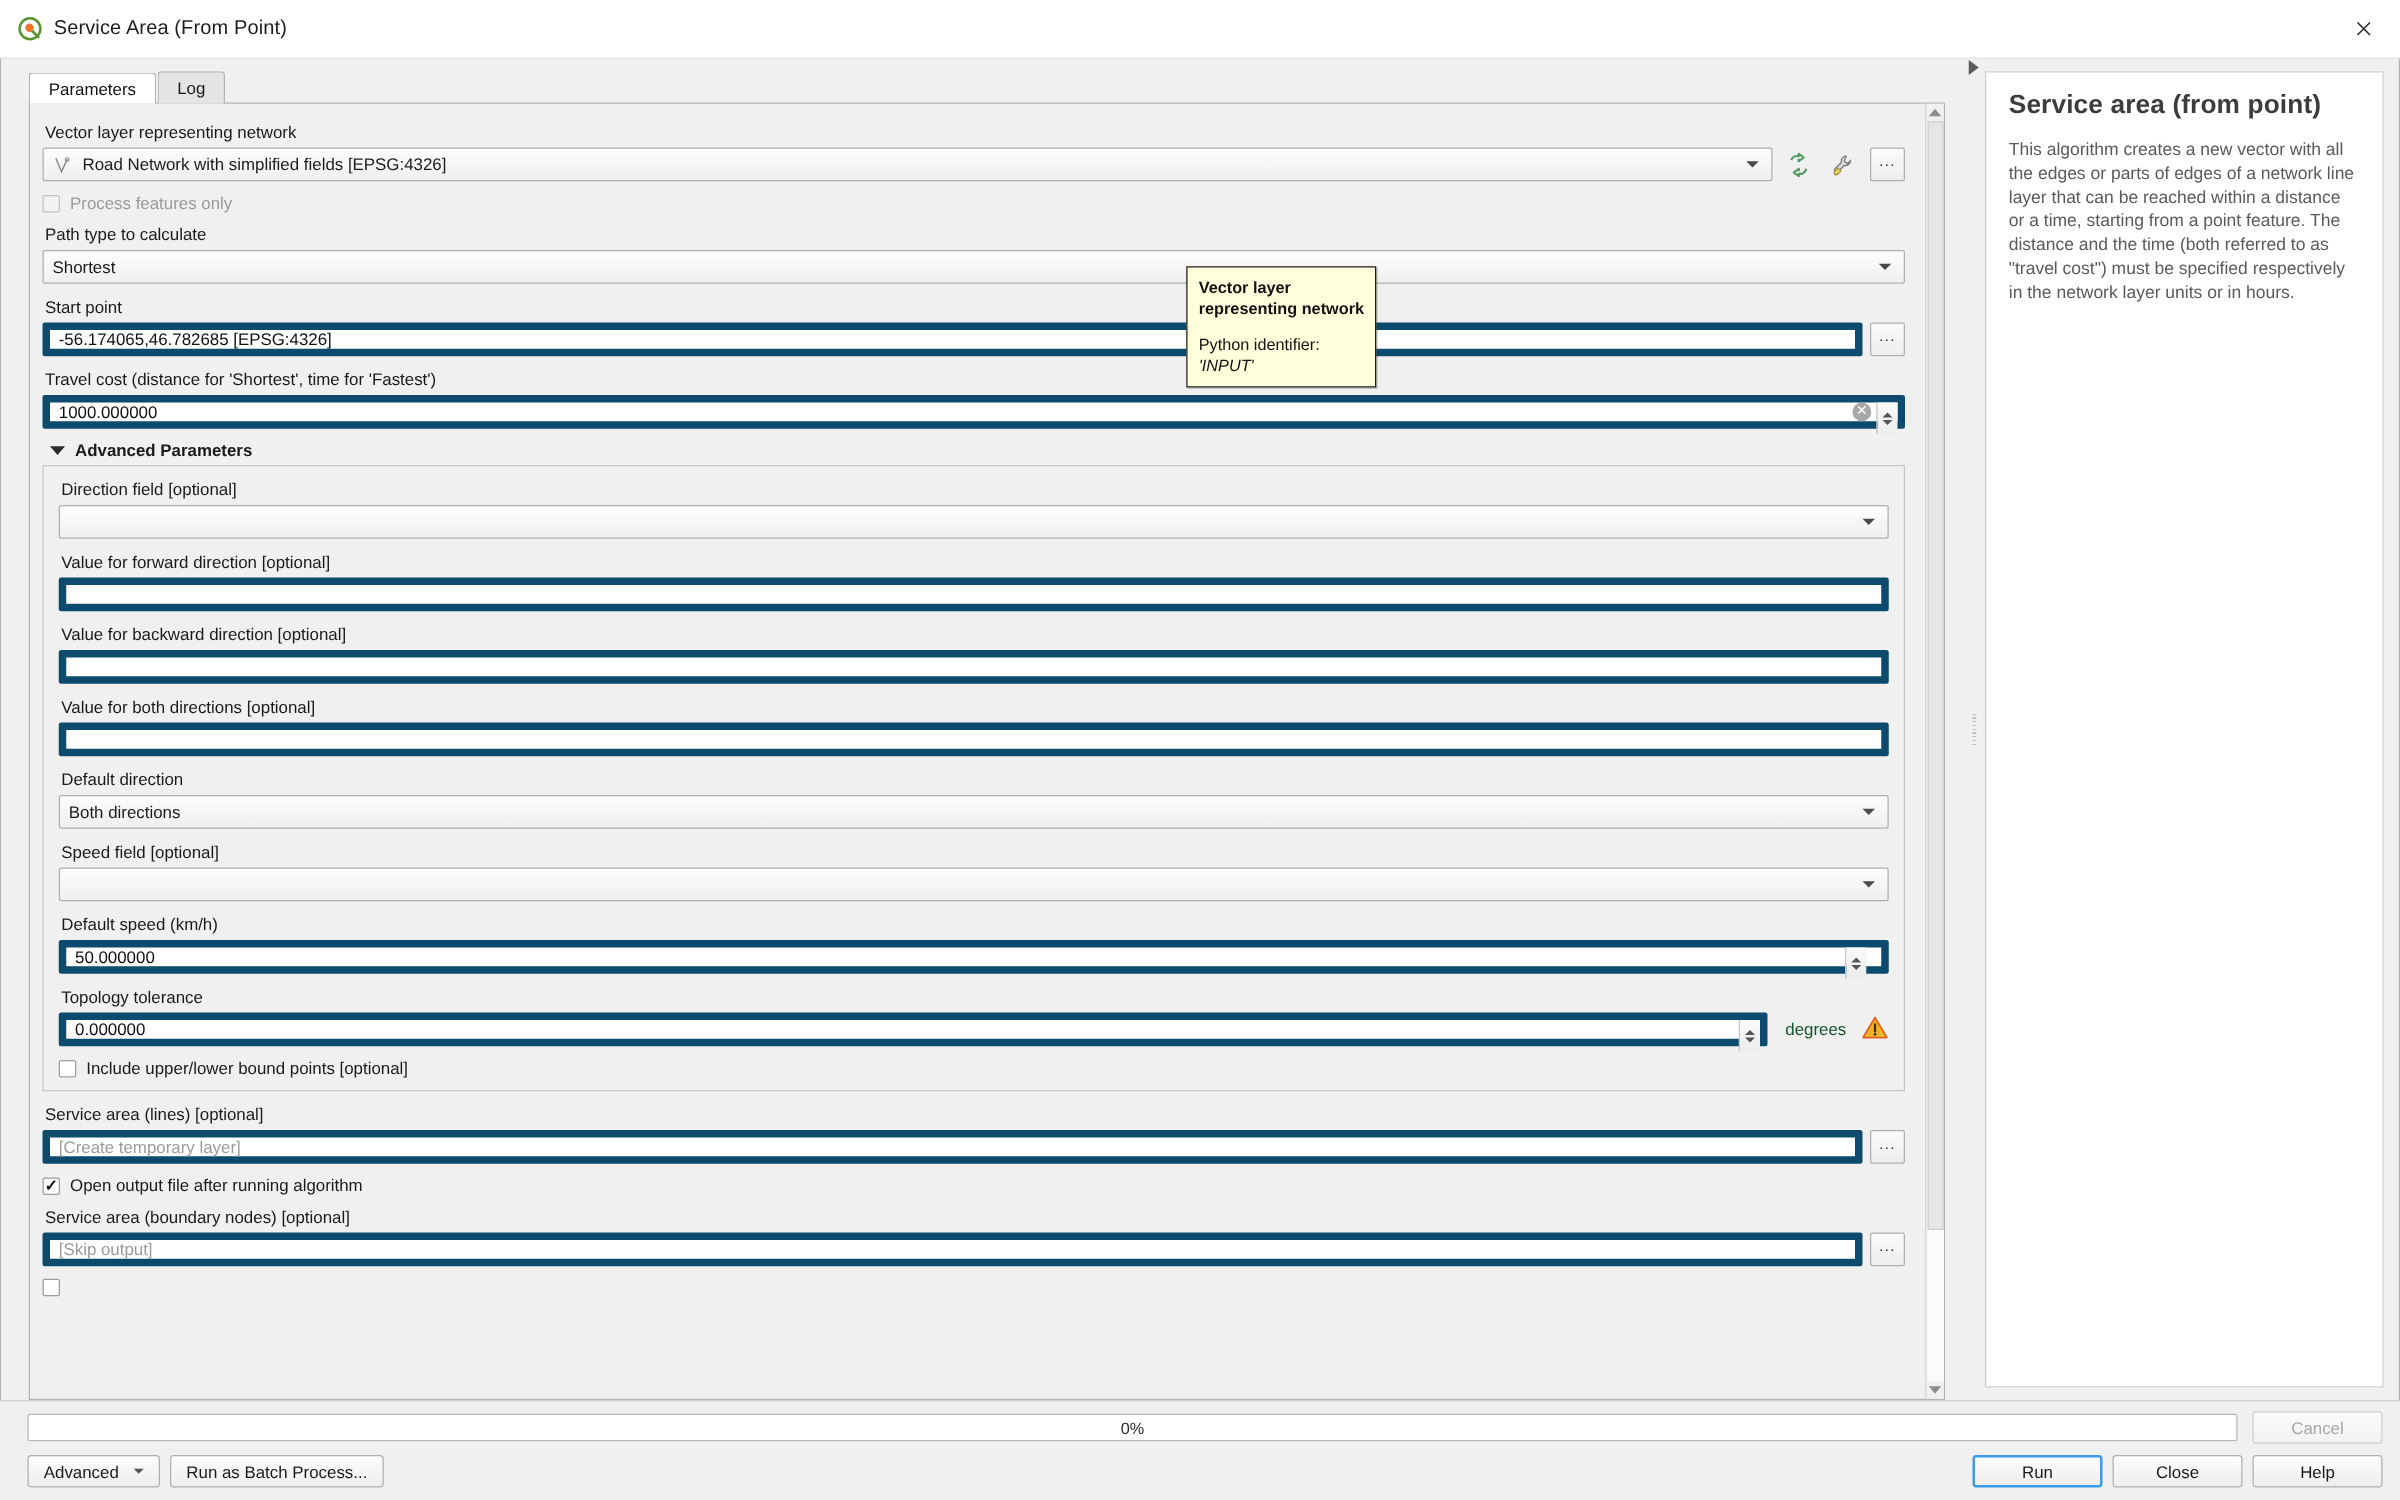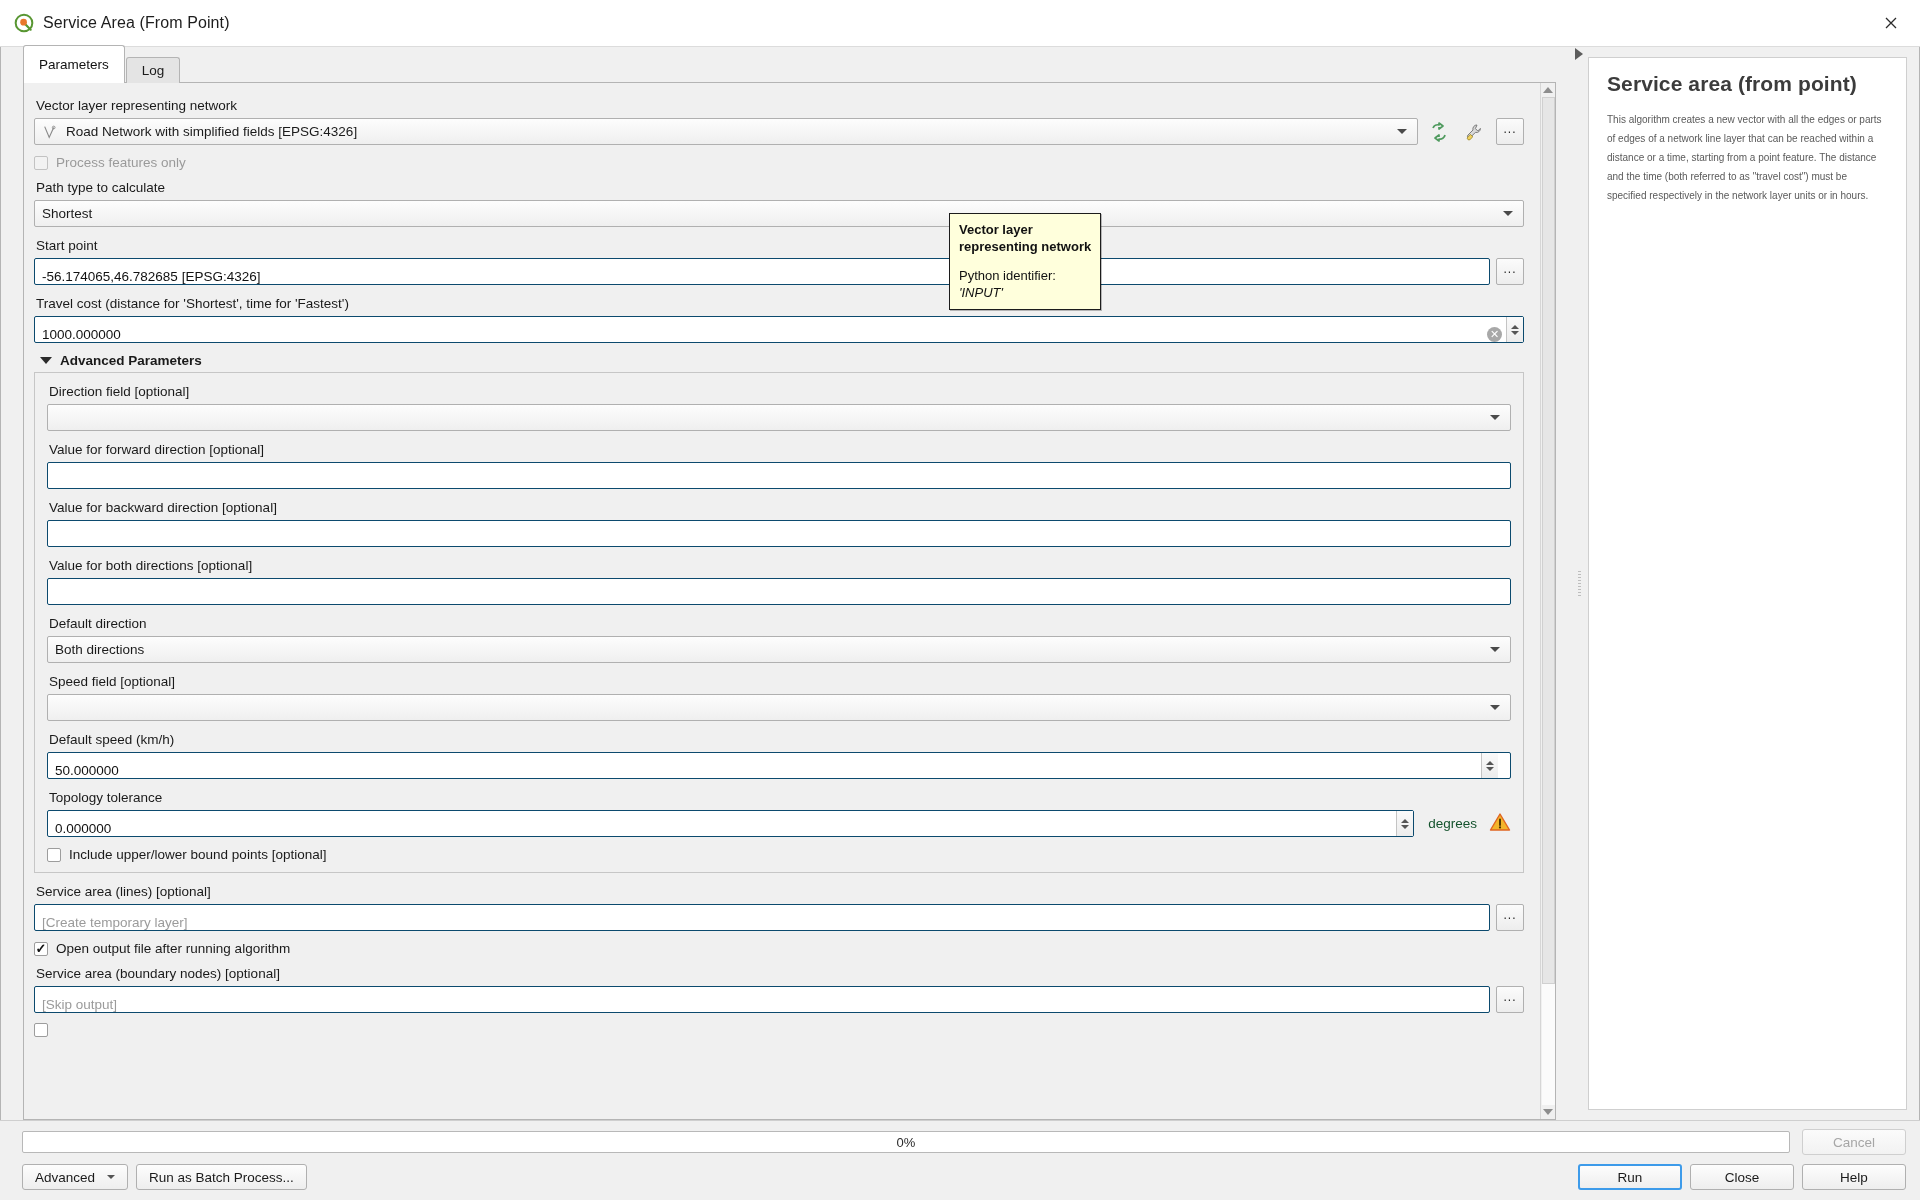--- a/index.html
+++ b/index.html
@@ -78,21 +78,21 @@
     border: 1px solid #b4b4b4;
     border-bottom: none;
     background: #e4e4e4;
     border-radius: 3px 3px 0 0;
     color: #1a1a1a;
     margin-right: 1px;
   }
   .tab.active {
     background: #ffffff;
     color: #111;
-    height: 38px;
+    height: 25px;
     text-align: right;
   }
 
   .panel-area {
     flex: 1 1 auto;
     margin: 0 14px 0 22px;
     border: 1px solid #b4b4b4;
     background: #f0f0f0;
     display: flex;
     min-height: 0;
@@ -109,23 +109,23 @@
   .lbl {
     font-size: 13.5px; color: #1a1a1a;
     margin: 0 0 3px 2px; line-height: 18px;
     display: block;
   }
 
   .row { margin-bottom: 10px; }
 
   .field {
     height: 27px;
-    border: 1px solid #0c4a6e;
+    border: 6px solid #0c4a6e;
     background: #ffffff;
-    display: flex; align-items: flex-end;
+    display: flex; align-items: flex-start;
     padding: 0 7px;
     font-size: 13.5px;
     color: #111;
     border-radius: 2px;
   }
   .field.placeholder { color: #9b9b9b; }
 
   .combo {
     height: 27px;
     border: 1px solid #b0b0b0;
@@ -249,21 +249,21 @@
     border: 1px solid #cfcfcf;
     margin: 10px 12px 10px 0;
     padding: 14px 18px;
     overflow: hidden;
   }
   .help-title {
     font-size: 21px; font-weight: bold; color: #3c3c3c;
     margin: 0 0 14px 0; letter-spacing: .1px;
   }
   .help-body {
-    font-size: 10px; color: #5a5a5a; line-height: 19px;
+    font-size: 14px; color: #5a5a5a; line-height: 19px;
   }
 
   
   .bottom {
     flex: 0 0 auto;
     background: #f0f0f0;
     border-top: 1px solid #cfcfcf;
     padding: 8px 14px 10px 22px;
   }
   .prog-row { display: flex; align-items: center; gap: 12px; margin-bottom: 9px; }

